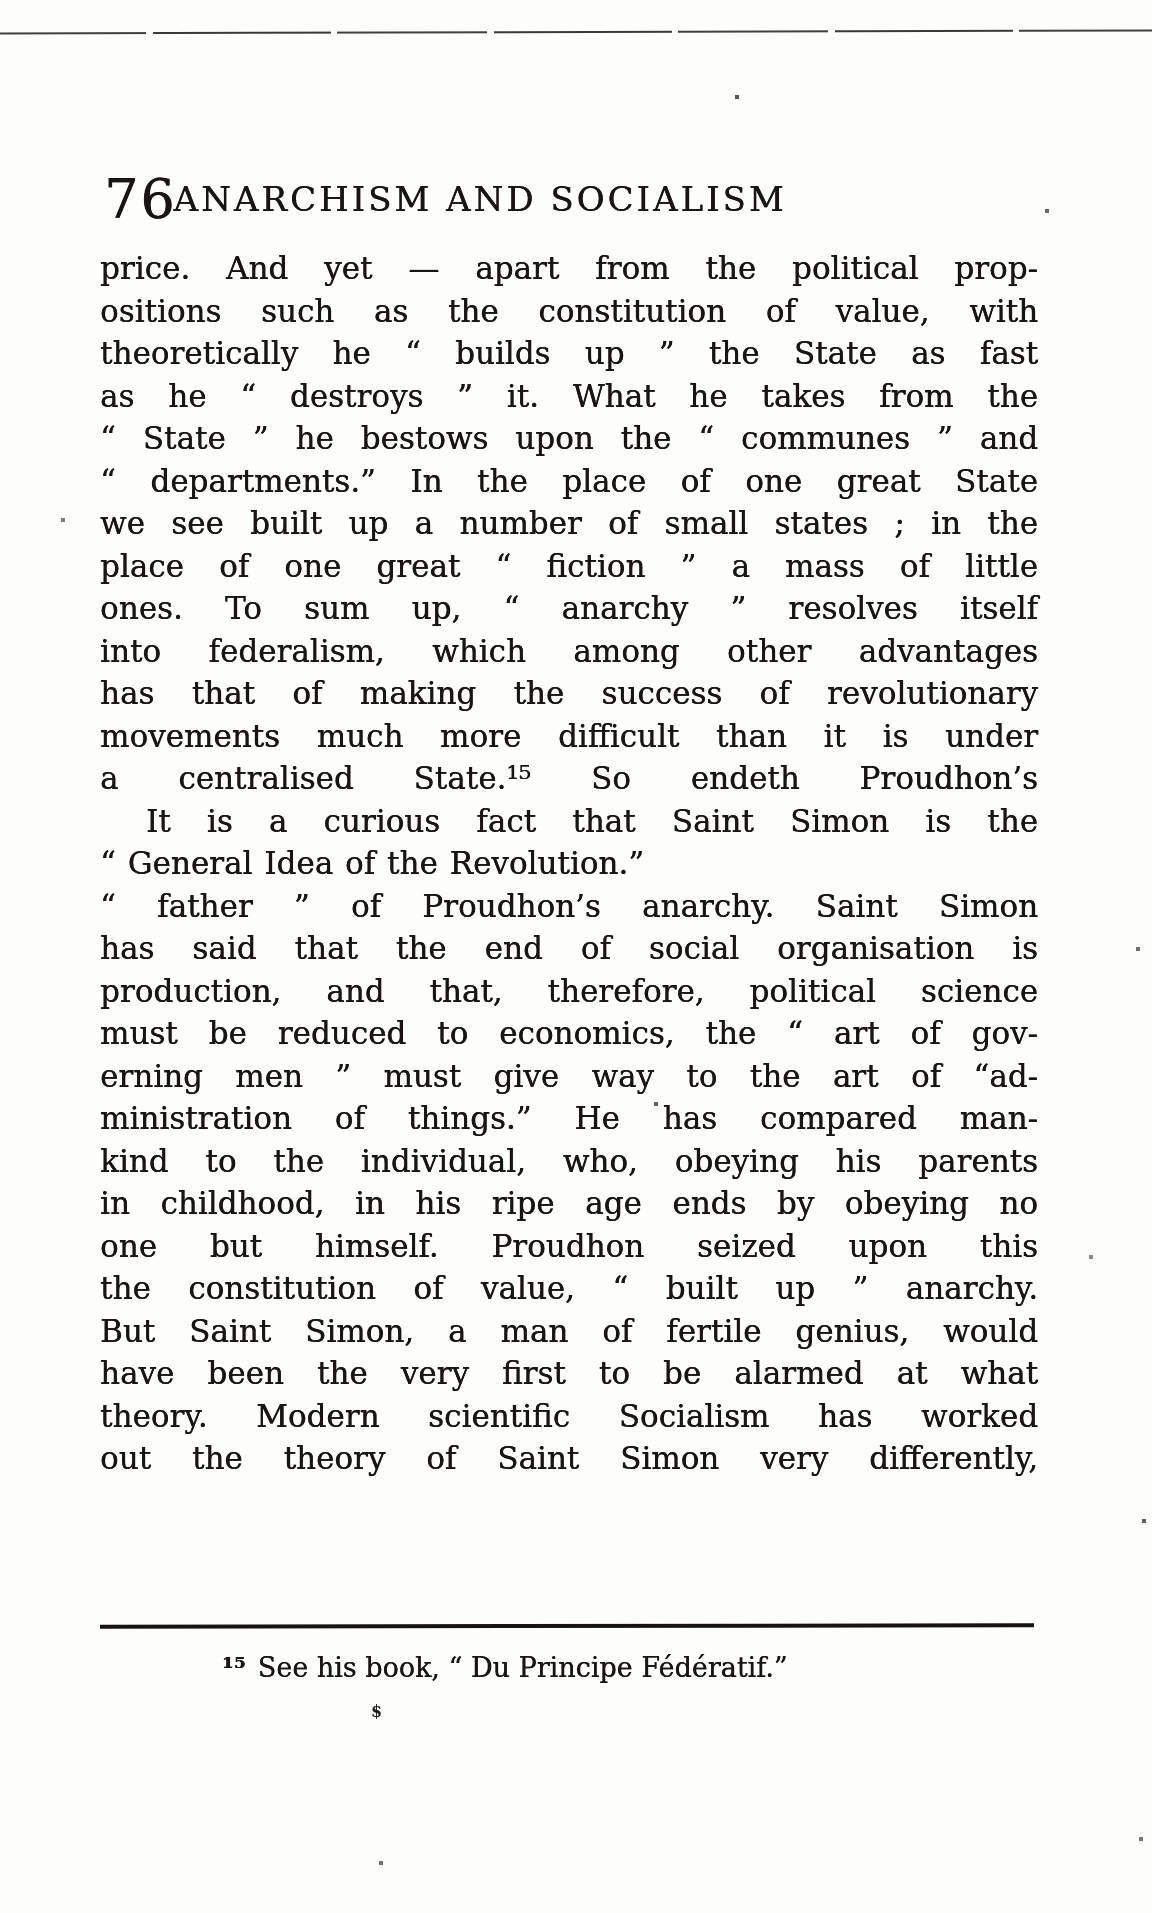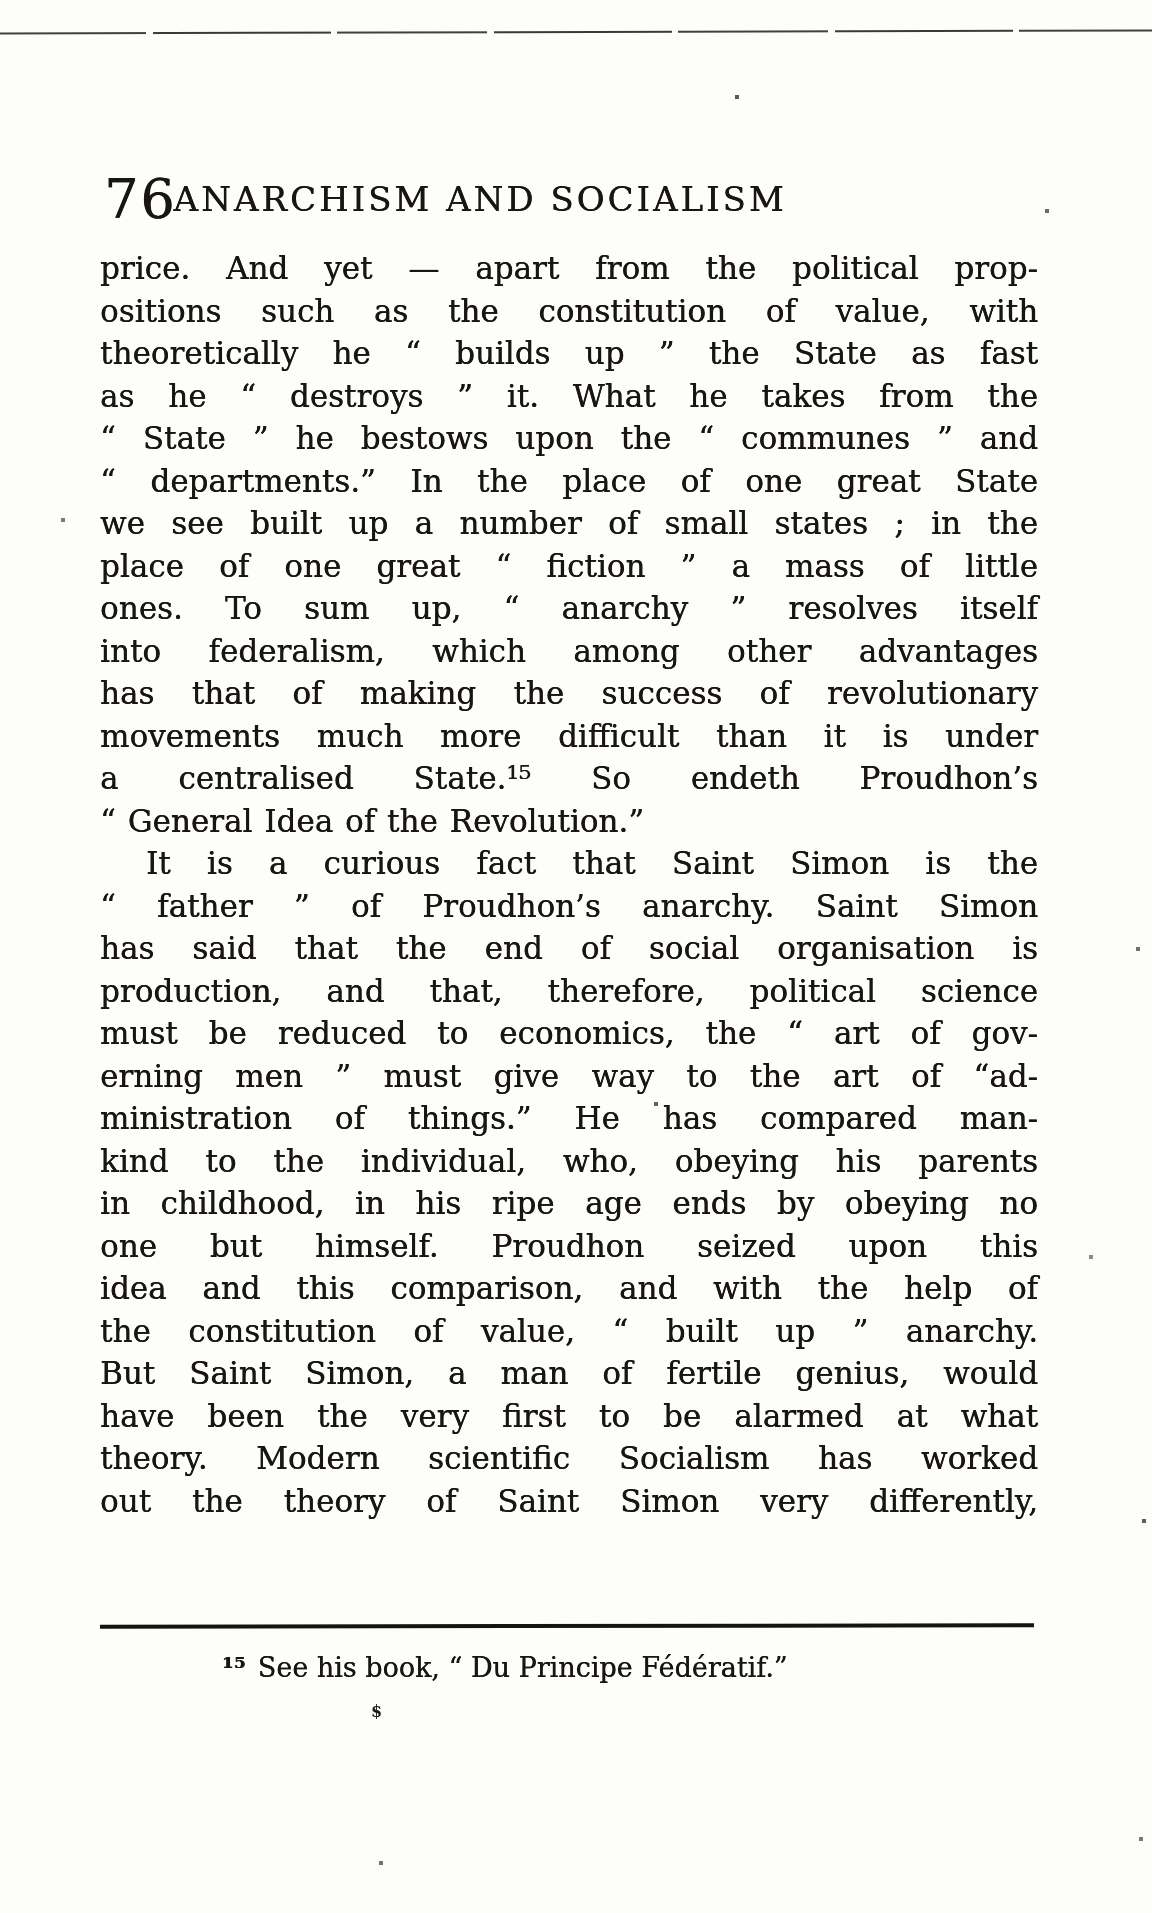--- a/index.html
+++ b/index.html
@@ -145,32 +145,31 @@
   <div class="text-line">as he “ destroys ” it. What he takes from the</div>
   <div class="text-line">“ State ” he bestows upon the “ communes ” and</div>
   <div class="text-line">“ departments.” In the place of one great State</div>
   <div class="text-line">we see built up a number of small states ; in the</div>
   <div class="text-line">place of one great “ fiction ” a mass of little</div>
   <div class="text-line">ones. To sum up, “ anarchy ” resolves itself</div>
   <div class="text-line">into federalism, which among other advantages</div>
   <div class="text-line">has that of making the success of revolutionary</div>
   <div class="text-line">movements much more difficult than it is under</div>
   <div class="text-line">a centralised State.¹⁵ So endeth Proudhon’s</div>
+  <div class="text-line indent">It is a curious fact that Saint Simon is the</div>
   <div class="text-line nojust">“ General Idea of the Revolution.”</div>
-  <div class="text-line indent">It is a curious fact that Saint Simon is the</div>
   <div class="text-line">“ father ” of Proudhon’s anarchy. Saint Simon</div>
   <div class="text-line">has said that the end of social organisation is</div>
   <div class="text-line">production, and that, therefore, political science</div>
   <div class="text-line">must be reduced to economics, the “ art of gov-</div>
   <div class="text-line">erning men ” must give way to the art of “ad-</div>
   <div class="text-line">ministration of things.” He has compared man-</div>
   <div class="text-line">kind to the individual, who, obeying his parents</div>
   <div class="text-line">in childhood, in his ripe age ends by obeying no</div>
   <div class="text-line">one but himself. Proudhon seized upon this</div>
-  <div class="text-line">idea and this comparison, and with the help of</div>
   <div class="text-line">the constitution of value, “ built up ” anarchy.</div>
   <div class="text-line">But Saint Simon, a man of fertile genius, would</div>
   <div class="text-line">have been the very first to be alarmed at what</div>
   <div class="text-line">theory. Modern scientific Socialism has worked</div>
   <div class="text-line">out the theory of Saint Simon very differently,</div>
 </div>
 
 <div class="footnote-rule"></div>
 
 <div class="footnote">

